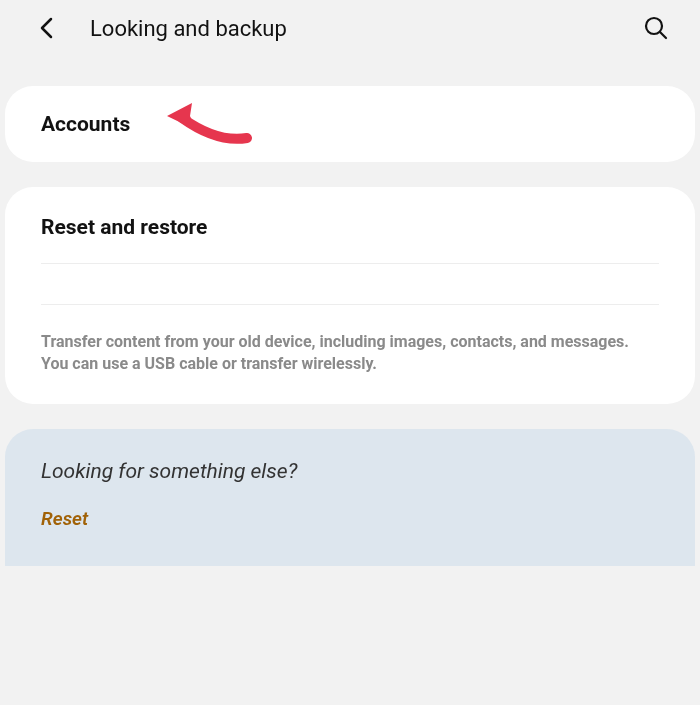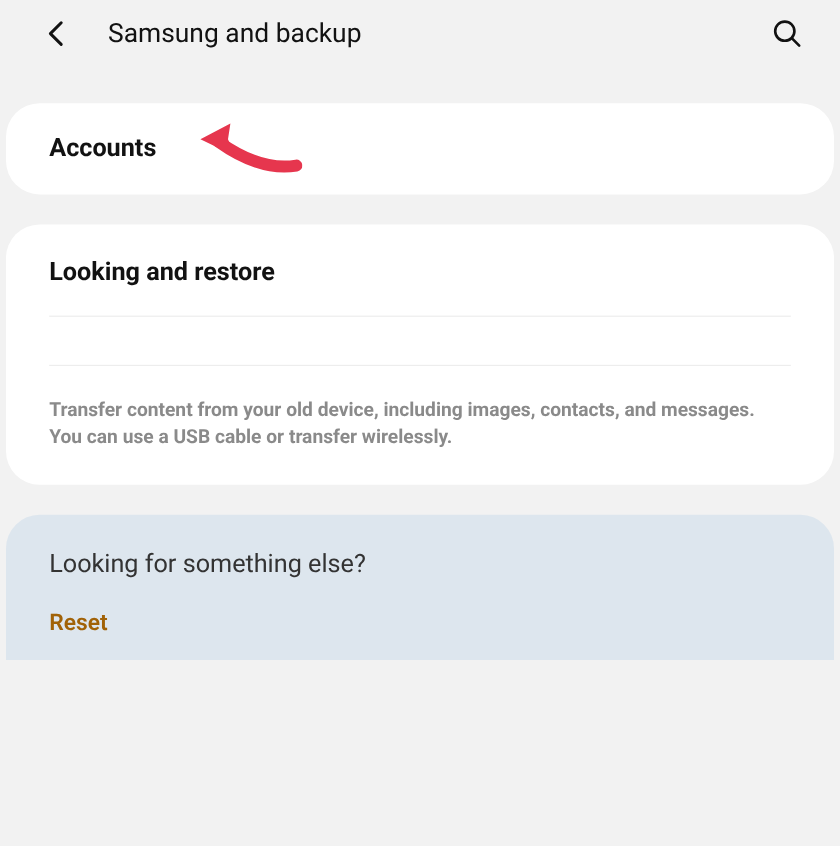--- a/index.html
+++ b/index.html
@@ -70,21 +70,22 @@
     }
     .divider {
       height: 1px;
       background: #ededed;
       margin: 0 36px;
     }
     .suggestion-card {
       background: #dde6ee;
       border-radius: 28px 28px 0 0;
       margin: 25px 5px 0 5px;
-      padding: 30px 36px 20px 36px;
+      padding: 30px 36px 36px 36px;
+      font-style: italic;
     }
     .suggestion-title {
       font-size: 21px;
       color: #333;
       margin-bottom: 24px;
     }
     .suggestion-link {
       font-size: 19px;
       color: #a16207;
       font-weight: 600;
@@ -101,38 +102,38 @@
   </style>
 </head>
 <body>
 
 <div class="header">
   <div class="back-icon">
     <svg width="18" height="24" viewBox="0 0 18 24" fill="none">
       <path d="M13 3 L4 12 L13 21" stroke="#121212" stroke-width="2.5" stroke-linecap="round" stroke-linejoin="round"></path>
     </svg>
   </div>
-  <div class="header-title">Samsung and backup</div>
+  <div class="header-title">Looking and backup</div>
   <div class="search-icon">
     <svg width="26" height="26" viewBox="0 0 26 26" fill="none">
       <circle cx="11" cy="11" r="8" stroke="#121212" stroke-width="2.2"></circle>
       <line x1="17" y1="17" x2="23" y2="23" stroke="#121212" stroke-width="2.2" stroke-linecap="round"></line>
     </svg>
   </div>
 </div>
 
 <div class="card first">
   <div class="item" style="padding-top:26px; padding-bottom:26px;">
     <div class="item-title">Accounts</div>
   </div>
 </div>
 
 <div class="card" style="margin-top:25px;">
   <div class="item" style="padding-top:28px; padding-bottom:24px;">
-    <div class="item-title">Looking and restore</div>
+    <div class="item-title">Reset and restore</div>
   </div>
   <div class="divider"></div>
   <div class="item">
   </div>
   <div class="divider"></div>
   <div class="item" style="padding-bottom:28px;">
     <div class="item-subtitle">Transfer content from your old device, including images, contacts, and messages. You can use a USB cable or transfer wirelessly.</div>
   </div>
 </div>
 

